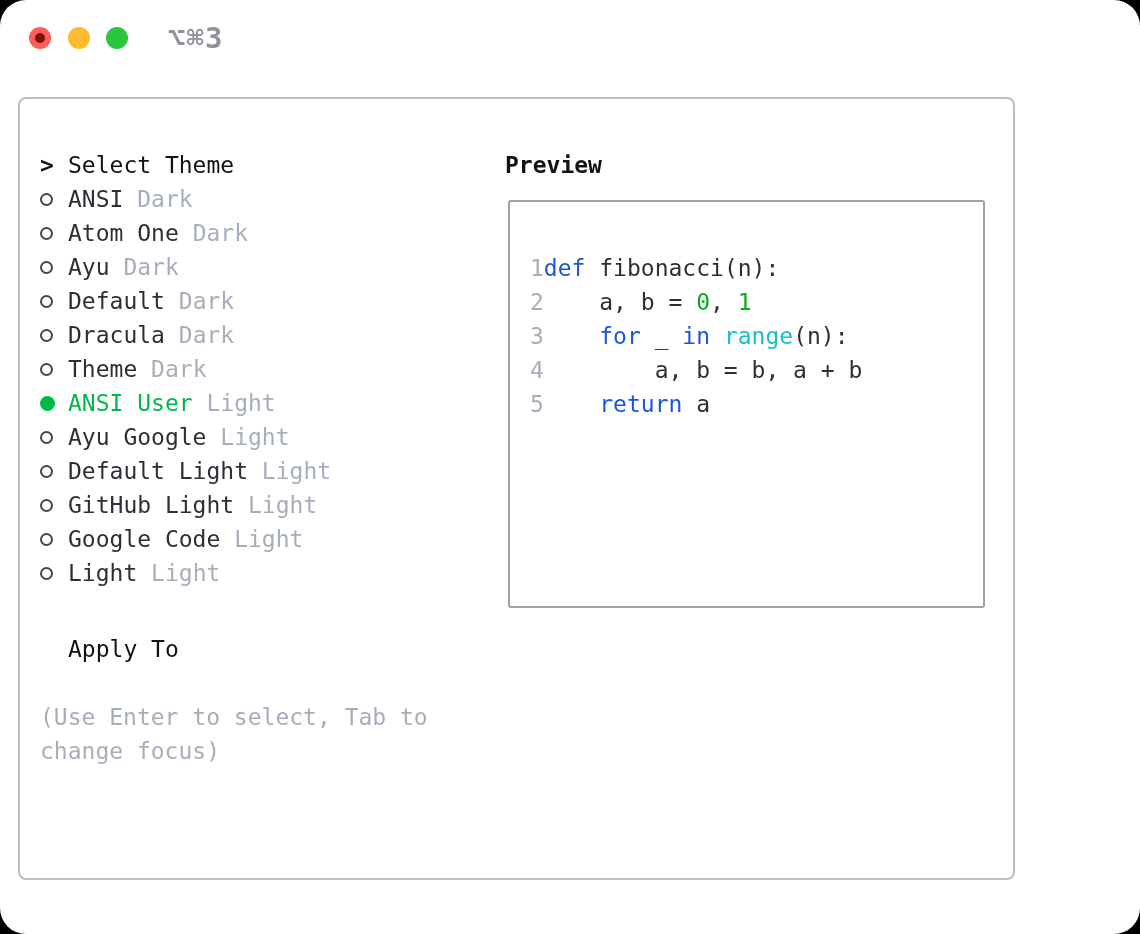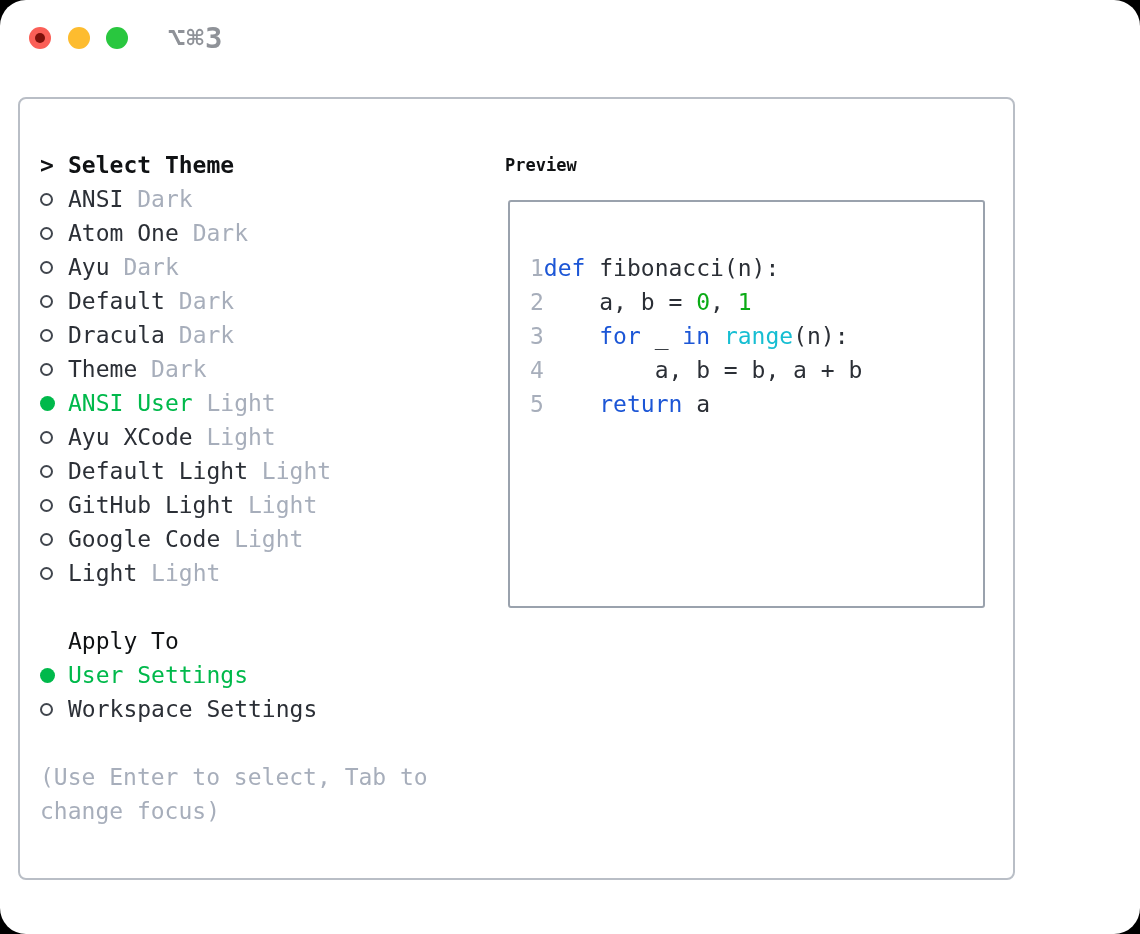--- a/index.html
+++ b/index.html
@@ -32,31 +32,31 @@
   
   .panel{
     position:absolute;left:18px;top:97px;width:997px;height:783px;
     border:2px solid var(--panel-border);border-radius:8px;background:#fff;
   }
   .col-left{position:absolute;left:20px;top:49px;width:450px;}
   .row{height:34px;display:flex;align-items:center;white-space:pre;font-size:23px;color:var(--fg);}
   .row.blank{height:34px;}
   .marker-col{display:inline-flex;width:28px;align-items:center;flex:0 0 28px;}
   .caret{font-weight:bold;color:var(--heading);}
-  .title-text{font-weight:bold;color:var(--heading);}
+  .title-text{font-weight:normal;color:var(--heading);}
   .ring{width:13px;height:13px;border:2px solid #41464e;border-radius:50%;}
   .ring.selected{width:15px;height:15px;border:none;background:var(--selgreen);}
   .opt-label{color:var(--fg);}
   .opt-label.selected{color:var(--selgreen);}
   .variant{color:var(--muted);}
-  .apply-title{margin-left:28px;color:var(--heading);}
+  .apply-title{margin-left:28px;color:var(--heading);margin-top:8px;}
   .help-line{color:var(--muted);}
   
   .preview-title{position:absolute;left:485px;top:49px;height:34px;display:flex;align-items:center;
-    font-size:17px;font-weight:bold;color:var(--heading);}
+    font-size:23px;font-weight:bold;color:var(--heading);}
   .preview-box{
     position:absolute;left:488px;top:101px;width:477px;height:408px;
     border:2px solid var(--preview-border);border-radius:3px;background:#fff;
     padding:49px 0 0 20px;overflow:hidden;
   }
   .code-line{height:34px;display:flex;align-items:center;white-space:pre;font-size:23px;color:var(--fg);}
   .ln{color:var(--muted);}
   .tk-plain{color:var(--fg);}
   .tk-keyword{color:var(--kw);}
   .tk-builtin{color:var(--cyan);}
@@ -83,32 +83,28 @@
         <span class="marker-col"><span class="caret">&gt;</span></span><span class="title-text">Select Theme</span>
       </div>
       <div id="theme-list">
           <div class="row"><span class="marker-col"><span class="ring"></span></span><span class="opt-label">ANSI</span><span class="variant"> Dark</span></div>
           <div class="row"><span class="marker-col"><span class="ring"></span></span><span class="opt-label">Atom One</span><span class="variant"> Dark</span></div>
           <div class="row"><span class="marker-col"><span class="ring"></span></span><span class="opt-label">Ayu</span><span class="variant"> Dark</span></div>
           <div class="row"><span class="marker-col"><span class="ring"></span></span><span class="opt-label">Default</span><span class="variant"> Dark</span></div>
           <div class="row"><span class="marker-col"><span class="ring"></span></span><span class="opt-label">Dracula</span><span class="variant"> Dark</span></div>
           <div class="row"><span class="marker-col"><span class="ring"></span></span><span class="opt-label">Theme</span><span class="variant"> Dark</span></div>
           <div class="row"><span class="marker-col"><span class="ring selected"></span></span><span class="opt-label selected">ANSI User</span><span class="variant"> Light</span></div>
-          <div class="row"><span class="marker-col"><span class="ring"></span></span><span class="opt-label">Ayu XCode</span><span class="variant"> Light</span></div>
+          <div class="row"><span class="marker-col"><span class="ring"></span></span><span class="opt-label">Ayu Google</span><span class="variant"> Light</span></div>
           <div class="row"><span class="marker-col"><span class="ring"></span></span><span class="opt-label">Default Light</span><span class="variant"> Light</span></div>
           <div class="row"><span class="marker-col"><span class="ring"></span></span><span class="opt-label">GitHub Light</span><span class="variant"> Light</span></div>
           <div class="row"><span class="marker-col"><span class="ring"></span></span><span class="opt-label">Google Code</span><span class="variant"> Light</span></div>
           <div class="row"><span class="marker-col"><span class="ring"></span></span><span class="opt-label">Light</span><span class="variant"> Light</span></div>
         </div>
       <div class="row blank"></div>
       <div class="row apply-title">Apply To</div>
-      <div id="apply-list">
-          <div class="row"><span class="marker-col"><span class="ring selected"></span></span><span class="opt-label selected">User Settings</span></div>
-          <div class="row"><span class="marker-col"><span class="ring"></span></span><span class="opt-label">Workspace Settings</span></div>
-        </div>
       <div class="row blank"></div>
       <div class="row help-line">(Use Enter to select, Tab to</div>
       <div class="row help-line">change focus)</div>
     </div>
 
     <div class="preview-title">Preview</div>
     <div class="preview-box" id="preview-box">
         <div class="code-line"><span class="ln">1</span> <span class="tk-keyword">def</span><span class="tk-plain"> fibonacci(n):</span></div>
         <div class="code-line"><span class="ln">2</span> <span class="tk-plain">    a, b = </span><span class="tk-number">0</span><span class="tk-plain">, </span><span class="tk-number">1</span></div>
         <div class="code-line"><span class="ln">3</span> <span class="tk-plain">    </span><span class="tk-keyword">for</span><span class="tk-plain"> _ </span><span class="tk-keyword">in</span><span class="tk-plain"> </span><span class="tk-builtin">range</span><span class="tk-plain">(n):</span></div>

